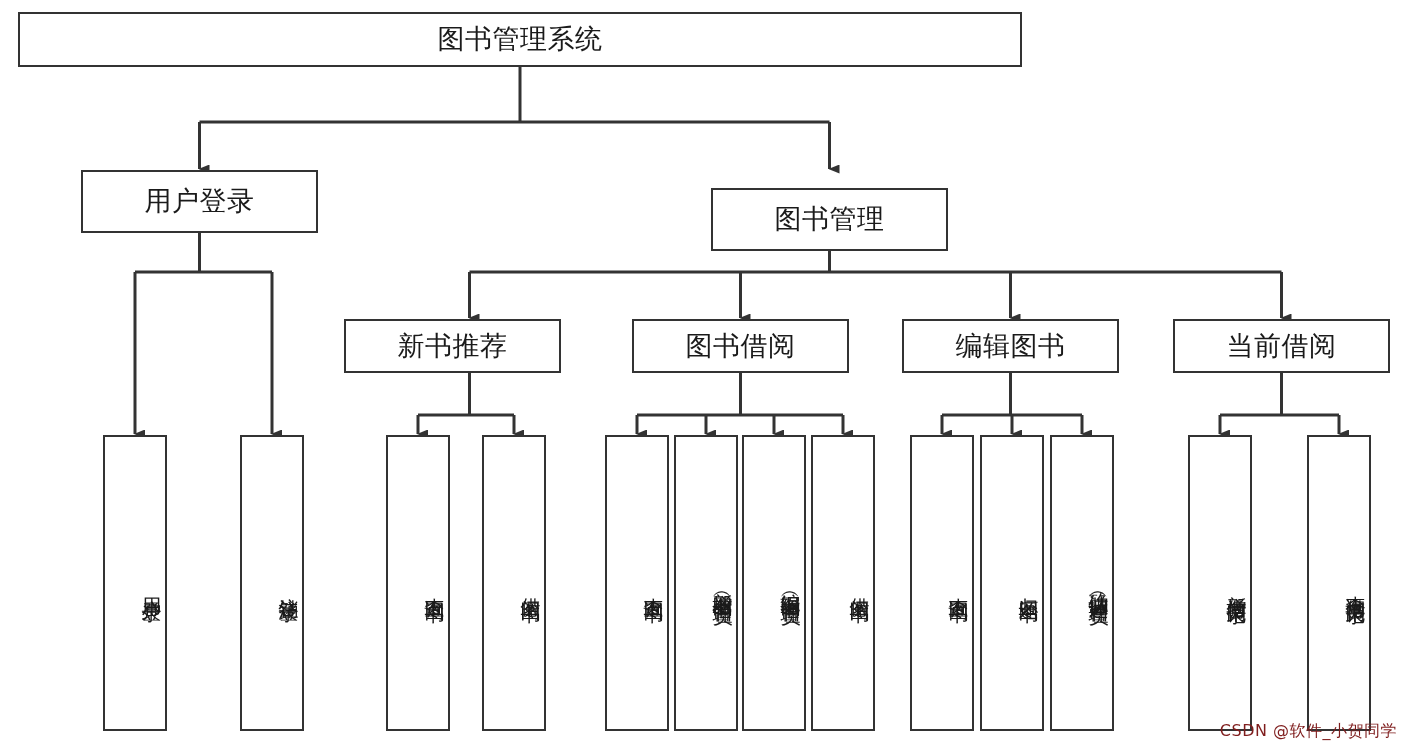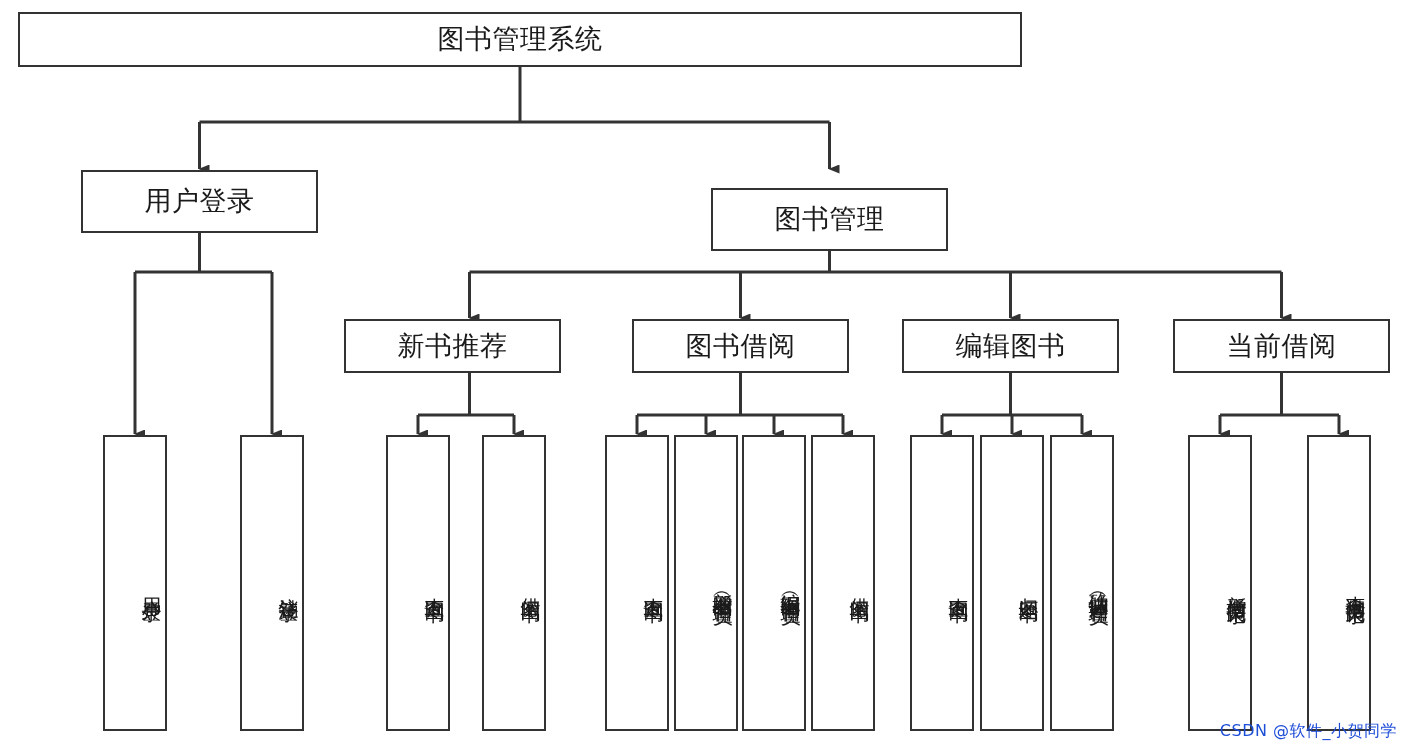--- a/index.html
+++ b/index.html
@@ -53,21 +53,21 @@
     justify-content: center;
   }
   .node-label {
     display: block;
   }
   .watermark {
     position: absolute;
     right: 8px;
     bottom: 5px;
     font-size: 16px;
-    color: #1d4ed8;
+    color: #7f1d1d;
     letter-spacing: 0.5px;
     white-space: nowrap;
     font-family: "DejaVu Sans", "Liberation Sans", sans-serif;
   }
 </style>
 </head>
 <body>
 
 <div id="diagram-root">
 

